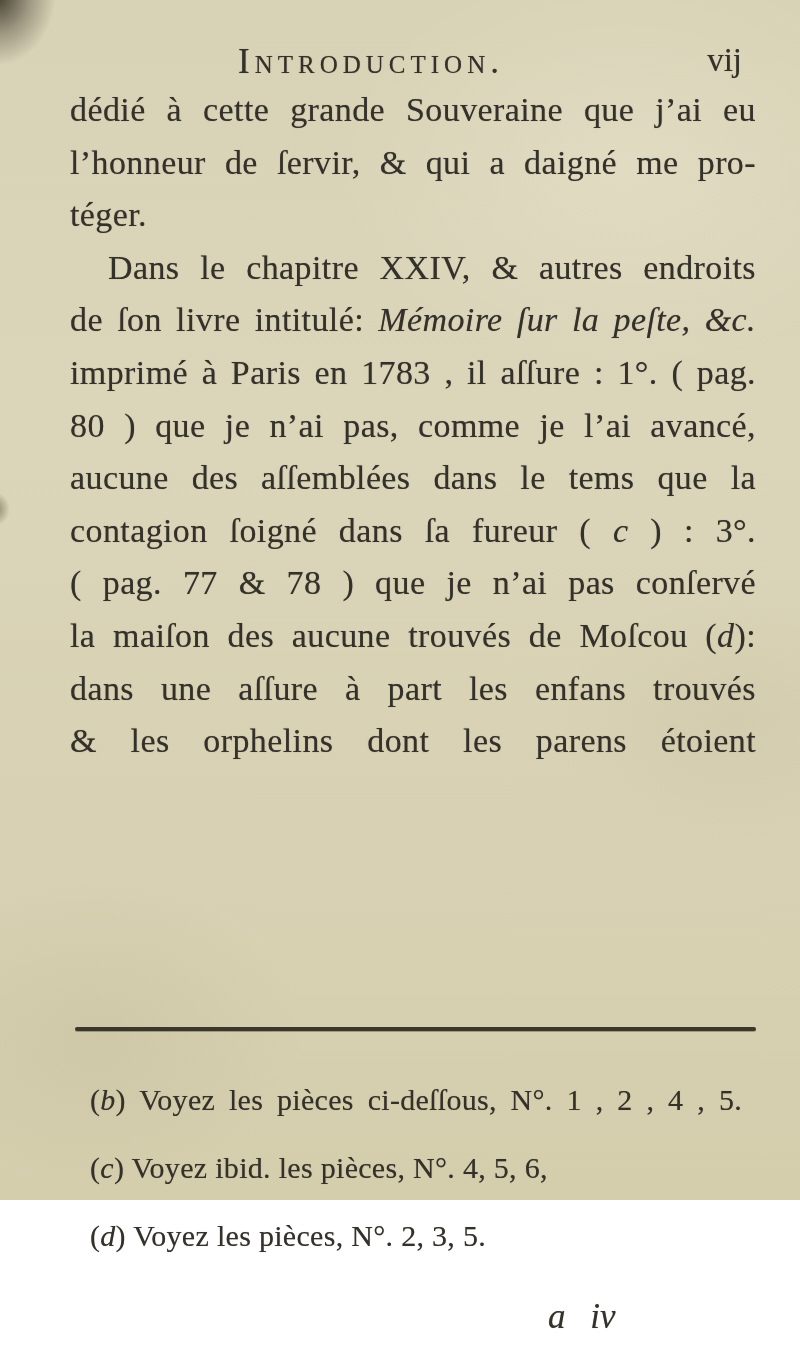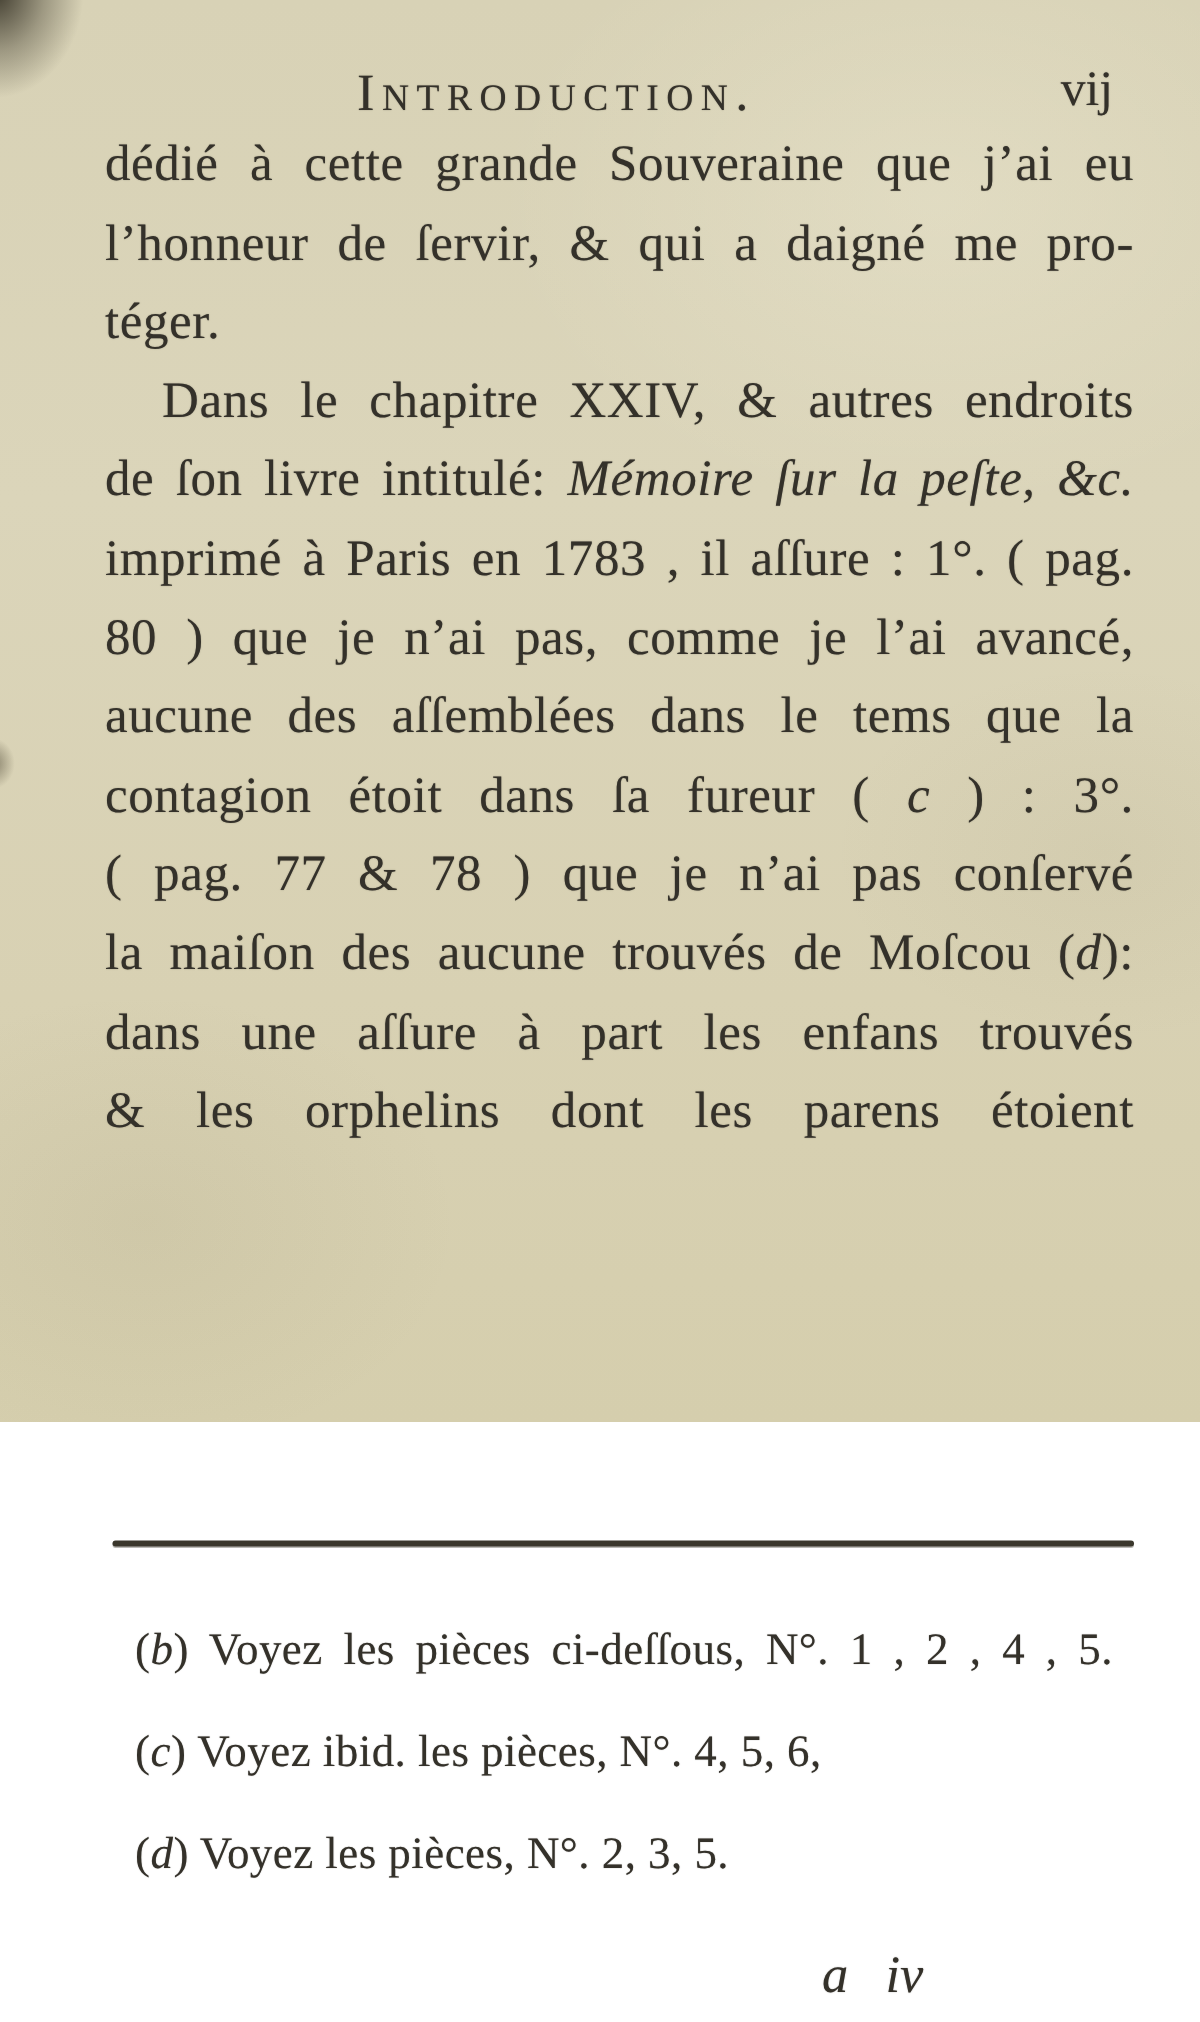--- a/index.html
+++ b/index.html
@@ -2,21 +2,21 @@
 <html><head>
 <meta charset="utf-8">
 <style>
   html,body{margin:0;padding:0;}
   body{
     width:800px;height:1348px;
     font-family:"Liberation Serif","DejaVu Serif",serif;
     overflow:hidden;
   }
   #page{
-    position:relative;width:800px;height:948px;
+    position:relative;width:800px;height:1200px;
     background:
       radial-gradient(ellipse 420px 300px at 78% 14%, rgba(255,252,235,0.20), rgba(255,252,235,0) 70%),
       radial-gradient(ellipse 300px 220px at 12% 86%, rgba(120,110,80,0.08), rgba(120,110,80,0) 70%),
       radial-gradient(ellipse 260px 180px at 92% 60%, rgba(120,110,80,0.06), rgba(120,110,80,0) 70%),
       linear-gradient(180deg,#d8d2b6 0%,#dbd5ba 35%,#d8d1b3 70%,#d5cead 100%);
     color:#34312a;
   }
   .stain-tl{
     position:absolute;left:-16px;top:-18px;width:74px;height:86px;
     background:radial-gradient(ellipse at 18% 15%, rgba(48,44,32,0.9) 0%, rgba(48,44,32,0.35) 38%, rgba(48,44,32,0) 68%);
@@ -74,21 +74,21 @@
 
   <div class="body-text">
       <div class="tline"><span>dédié à cette grande Souveraine que j’ai eu</span></div>
       <div class="tline"><span>l’honneur de ſervir, &amp; qui a daigné me pro-</span></div>
       <div class="tline tleft"><span>téger.</span></div>
       <div class="tline tindent"><span>Dans le chapitre XXIV, &amp; autres endroits</span></div>
       <div class="tline"><span>de ſon livre intitulé: </span><span class="it">Mémoire ſur la peſte, &amp;c.</span></div>
       <div class="tline"><span>imprimé à Paris en 1783 , il aſſure : 1°. ( pag.</span></div>
       <div class="tline"><span>80 ) que je n’ai pas, comme je l’ai avancé,</span></div>
       <div class="tline"><span>aucune des aſſemblées dans le tems que la</span></div>
-      <div class="tline"><span>contagion étoit dans ſa fureur ( </span><span class="it">c</span><span> ) : 3°.</span></div>
+      <div class="tline"><span>contagion ſoigné dans ſa fureur ( </span><span class="it">c</span><span> ) : 3°.</span></div>
       <div class="tline"><span>( pag. 77 &amp; 78 ) que je n’ai pas conſervé</span></div>
       <div class="tline"><span>la maiſon des aucune trouvés de Moſcou (</span><span class="it">d</span><span>):</span></div>
       <div class="tline"><span>dans une aſſure à part les enfans trouvés</span></div>
       <div class="tline"><span>&amp; les orphelins dont les parens étoient</span></div>
     </div>
 
   <div class="footnote-rule"></div>
 
   <div class="footnotes">
       <div class="tline"><span>(</span><span class="it">b</span><span>) Voyez les pièces ci-deſſous, N°. 1 , 2 , 4 , 5.</span></div>

